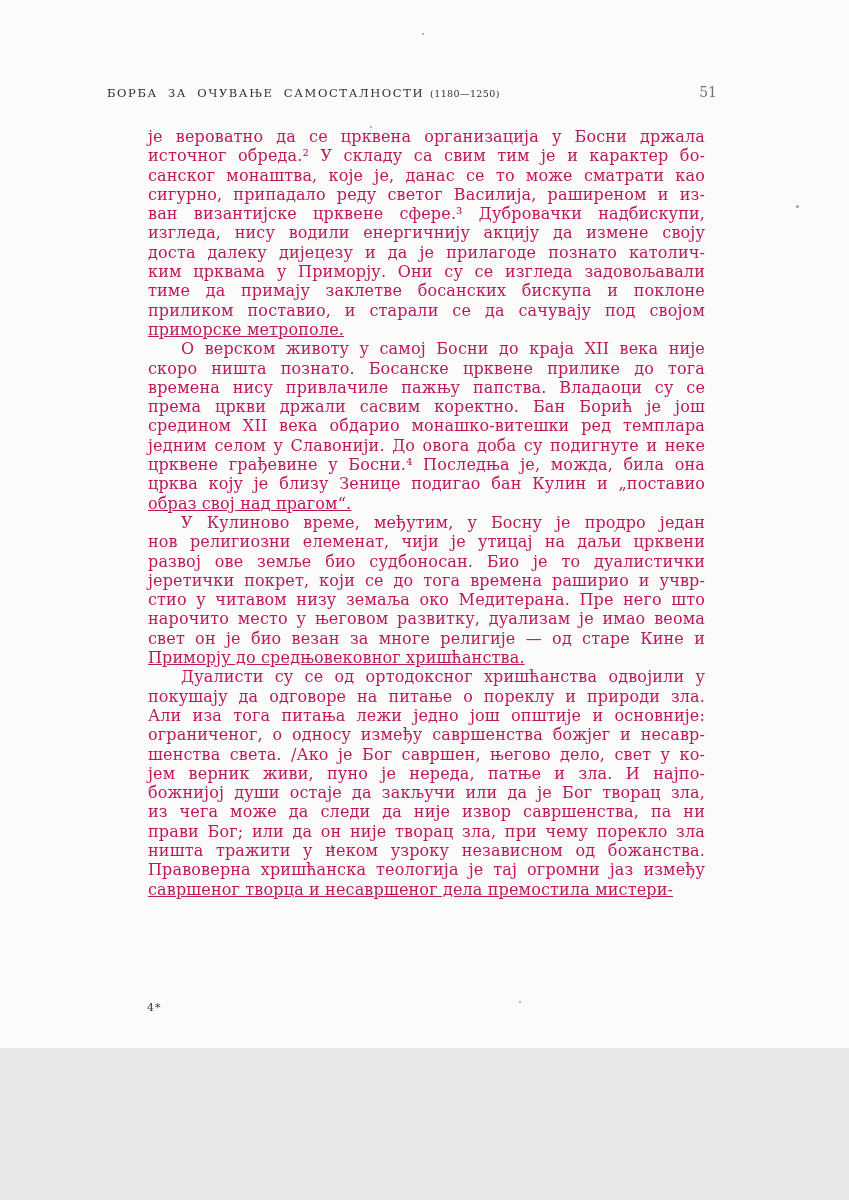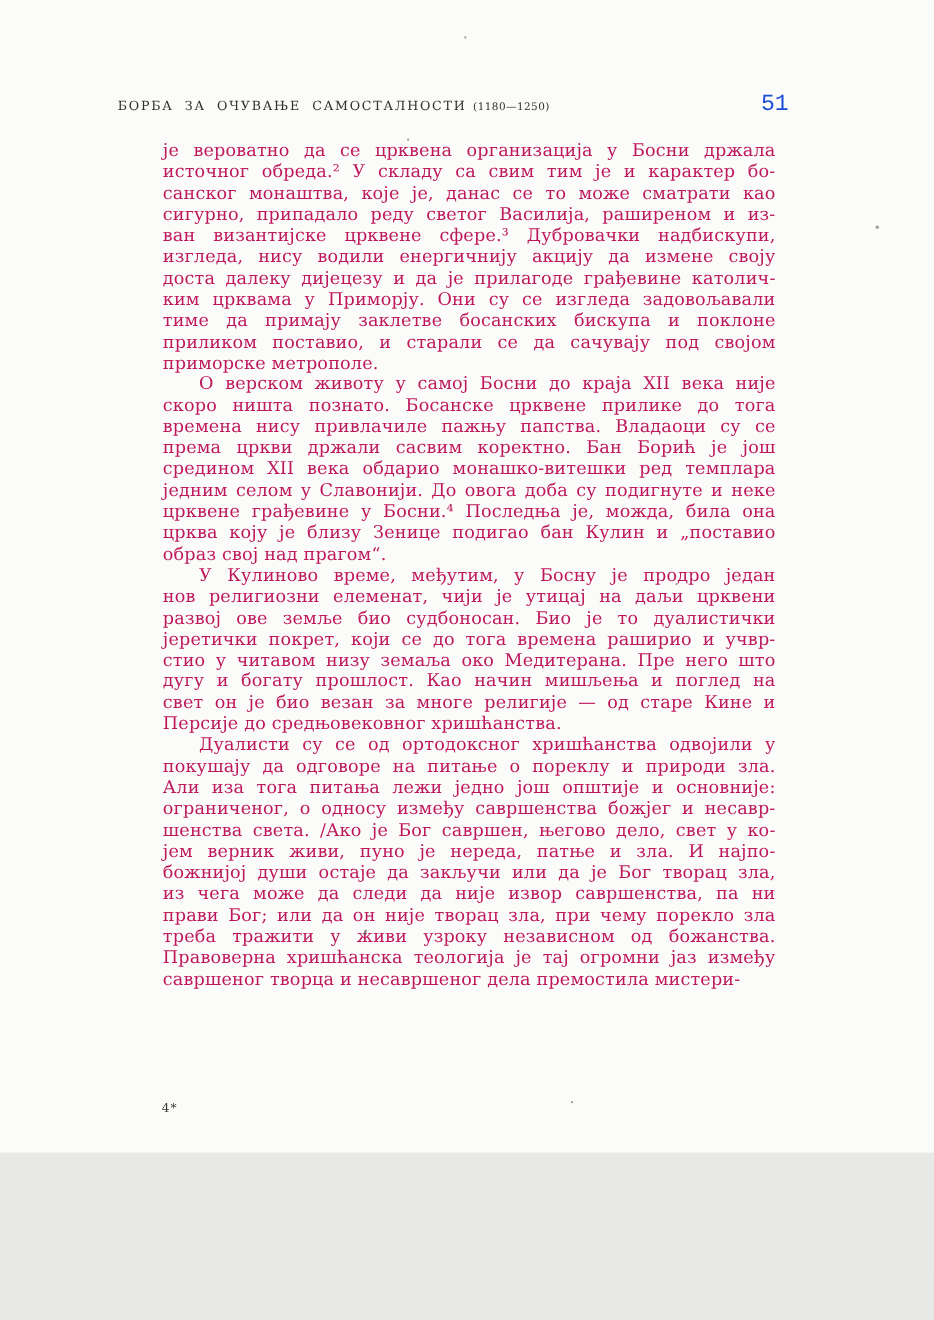--- a/index.html
+++ b/index.html
@@ -33,41 +33,40 @@
     color: #30302e;
     white-space: nowrap;
   }
   .running-title .years {
     font-size: 9.5px;
     letter-spacing: 0.4px;
     word-spacing: 0;
     margin-left: 6px;
   }
   .page-number {
-    font-size: 21px;
-    color: #1d4ed8;
-    font-family: Liberation Mono, monospace;
+    font-size: 14px;
+    color: #737373;
   }
   
   .text-block {
     position: absolute;
     left: 148px;
     top: 127px;
     width: 557px;
     font-size: 16px;
     line-height: 19.3px;
     color: #be185d;
     letter-spacing: 0.15px;
   }
   .line {
     text-align: justify;
     text-align-last: justify;
     white-space: normal;
   }
-  .line.last { text-align-last: left; }
+  .line.last { text-align-last: left; text-decoration: underline; }
   .line.indent { text-indent: 33px; }
   
   .signature {
     position: absolute;
     left: 147px;
     top: 1001px;
     font-size: 11px;
     letter-spacing: 1px;
     color: #3a3a38;
   }
@@ -100,21 +99,21 @@
   </div>
 
   <div class="text-block" id="text-block">
       <div>
         <div class="line">је вероватно да се црквена организација у Босни држала</div>
         <div class="line">источног обреда.² У складу са свим тим је и карактер бо-</div>
         <div class="line">санског монаштва, које је, данас се то може сматрати као</div>
         <div class="line">сигурно, припадало реду светог Василија, раширеном и из-</div>
         <div class="line">ван византијске црквене сфере.³ Дубровачки надбискупи,</div>
         <div class="line">изгледа, нису водили енергичнију акцију да измене своју</div>
-        <div class="line">доста далеку дијецезу и да је прилагоде грађевине католич-</div>
+        <div class="line">доста далеку дијецезу и да је прилагоде познато католич-</div>
         <div class="line">ким црквама у Приморју. Они су се изгледа задовољавали</div>
         <div class="line">тиме да примају заклетве босанских бискупа и поклоне</div>
         <div class="line">приликом поставио, и старали се да сачувају под својом</div>
         <div class="line last">приморске метрополе.</div>
       </div>
       <div>
         <div class="line indent">О верском животу у самој Босни до краја XII века није</div>
         <div class="line">скоро ништа познато. Босанске црквене прилике до тога</div>
         <div class="line">времена нису привлачиле пажњу папства. Владаоци су се</div>
         <div class="line">према цркви држали сасвим коректно. Бан Борић је још</div>
@@ -123,35 +122,35 @@
         <div class="line">црквене грађевине у Босни.⁴ Последња је, можда, била она</div>
         <div class="line">црква коју је близу Зенице подигао бан Кулин и „поставио</div>
         <div class="line last">образ свој над прагом“.</div>
       </div>
       <div>
         <div class="line indent">У Кулиново време, међутим, у Босну је продро један</div>
         <div class="line">нов религиозни елеменат, чији је утицај на даљи црквени</div>
         <div class="line">развој ове земље био судбоносан. Био је то дуалистички</div>
         <div class="line">јеретички покрет, који се до тога времена раширио и учвр-</div>
         <div class="line">стио у читавом низу земаља око Медитерана. Пре него што</div>
-        <div class="line">дугу и богату прошлост. Као начин мишљења и поглед на</div>
+        <div class="line">нарочито место у његовом развитку, дуализам је имао веома</div>
         <div class="line">свет он је био везан за многе религије — од старе Кине и</div>
-        <div class="line last">Персије до средњовековног хришћанства.</div>
+        <div class="line last">Приморју до средњовековног хришћанства.</div>
       </div>
       <div>
         <div class="line indent">Дуалисти су се од ортодоксног хришћанства одвојили у</div>
         <div class="line">покушају да одговоре на питање о пореклу и природи зла.</div>
         <div class="line">Али иза тога питања лежи једно још општије и основније:</div>
         <div class="line">ограниченог, о односу између савршенства божјег и несавр-</div>
         <div class="line">шенства света. /Ако је Бог савршен, његово дело, свет у ко-</div>
         <div class="line">јем верник живи, пуно је нереда, патње и зла. И најпо-</div>
         <div class="line">божнијој души остаје да закључи или да је Бог творац зла,</div>
         <div class="line">из чега може да следи да није извор савршенства, па ни</div>
         <div class="line">прави Бог; или да он није творац зла, при чему порекло зла</div>
-        <div class="line">треба тражити у живи узроку независном од божанства.</div>
+        <div class="line">ништа тражити у неком узроку независном од божанства.</div>
         <div class="line">Правоверна хришћанска теологија је тај огромни јаз између</div>
         <div class="line last">савршеног творца и несавршеног дела премостила мистери-</div>
       </div>
     </div>
 
   <div class="signature">4*</div>
 
   <div class="speck" style="left:422px; top:33px;  width:2px; height:2px;"></div>
   <div class="speck" style="left:370px; top:126px; width:2px; height:2px;"></div>
   <div class="speck" style="left:796px; top:205px; width:3px; height:3px;"></div>

